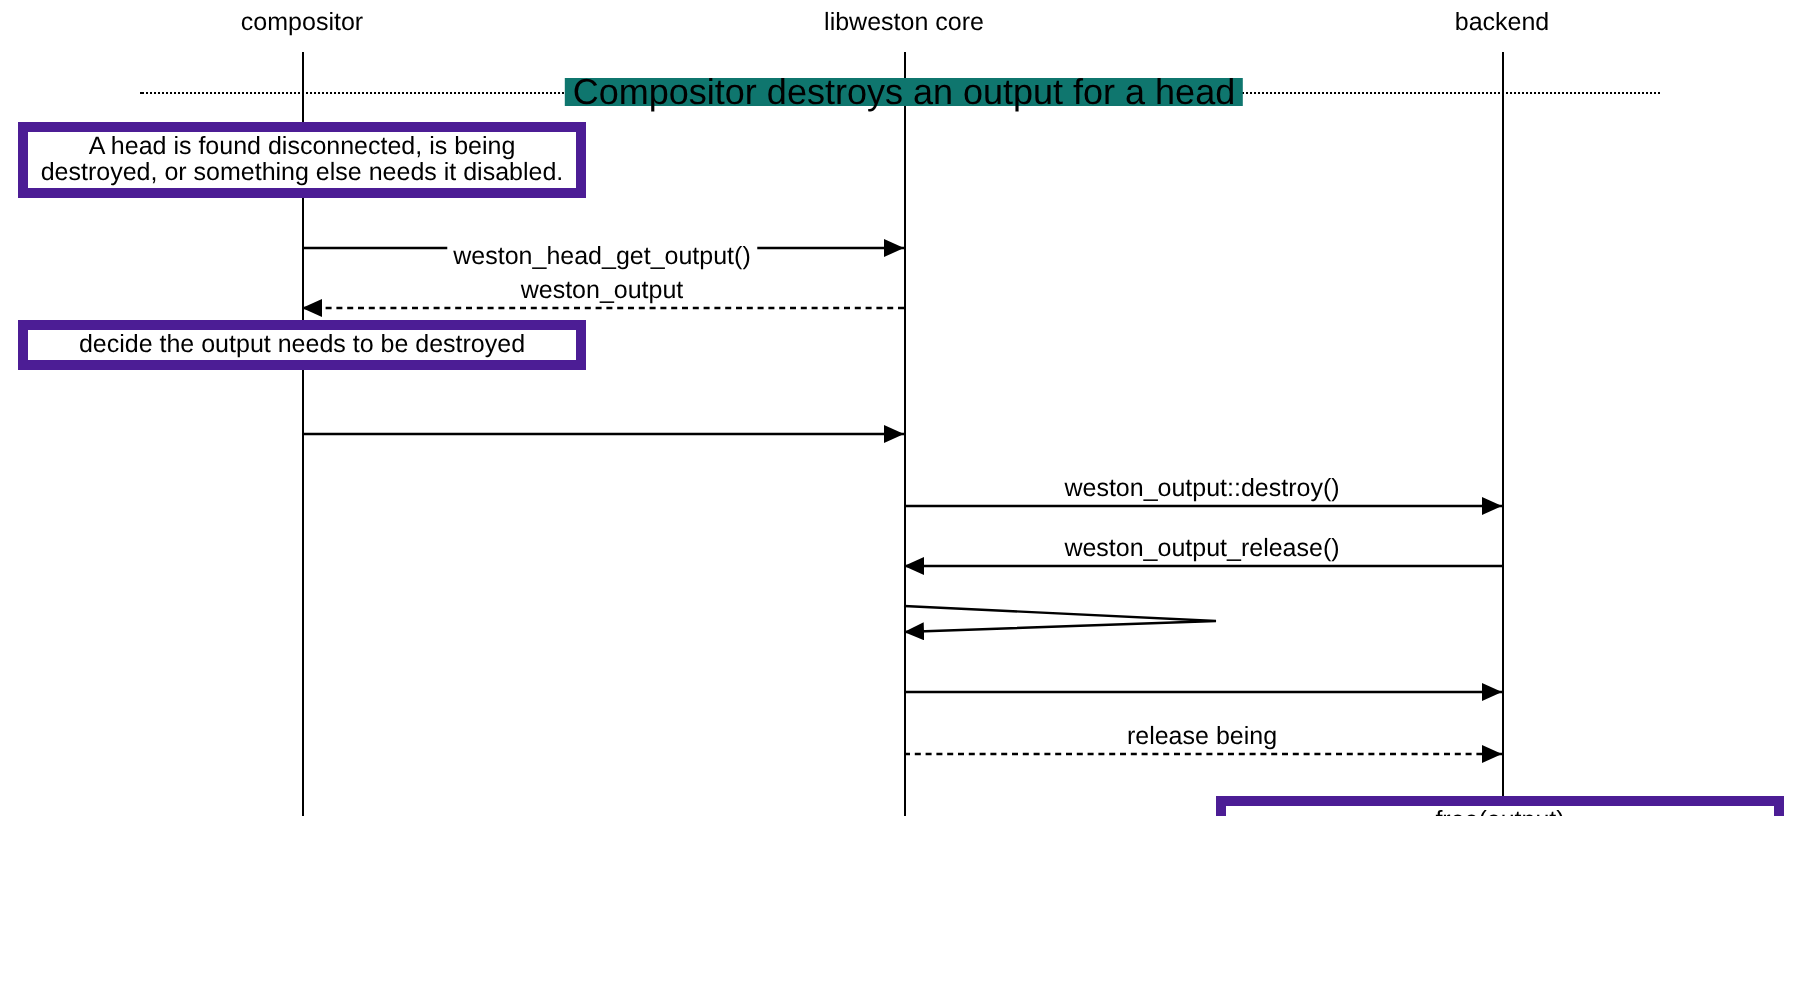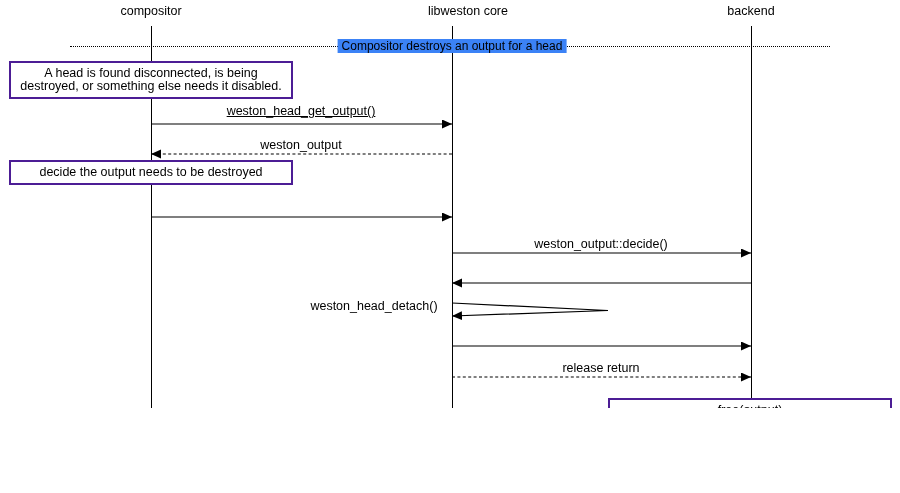--- a/index.html
+++ b/index.html
@@ -24,42 +24,42 @@
     line-height: 14px;
   }
   .lifeline {
     position: absolute;
     width: 1px;
     background: #000000;
   }
   .note-box {
     position: absolute;
     box-sizing: border-box;
-    border: 2px solid #4c1d95;
+    border: 5px solid #4c1d95;
     background: #ffffff;
     color: #000000;
     font-size: 12.5px;
     line-height: 13px;
     text-align: center;
     display: flex;
     align-items: center;
     justify-content: center;
     padding: 6px 4px;
   }
   .sep-line {
     position: absolute;
     height: 0;
     border-top: 1px dotted #000000;
   }
   .sep-text {
     position: absolute;
     transform: translateX(-50%);
-    background: #3b82f6;
+    background: #0f766e;
     padding: 0 4px;
-    font-size: 12px;
+    font-size: 18px;
     color: #000000;
     white-space: nowrap;
     line-height: 14px;
   }
   .msg-label {
     position: absolute;
     transform: translateX(-50%);
     font-size: 12.5px;
     color: #000000;
     white-space: nowrap;
@@ -75,21 +75,21 @@
     height: 493px;
     pointer-events: none;
   }
 </style>
 </head>
 <body>
 
 <div id="diagram">
 
   <div class="actor-label" style="left:151px; top:4px;">compositor</div>
-  <div class="actor-label" style="left:452px; top:4px;margin-left:16px;">libweston core</div>
+  <div class="actor-label" style="left:452px; top:4px;">libweston core</div>
   <div class="actor-label" style="left:751px; top:4px;">backend</div>
 
   <div class="lifeline" style="left:151px; top:26px; height:467px;"></div>
   <div class="lifeline" style="left:452px; top:26px; height:467px;"></div>
   <div class="lifeline" style="left:751px; top:26px; height:467px;"></div>
 
   <div class="sep-line" style="left:70px; top:46px; width:760px;"></div>
   <div class="sep-text" style="left:452px; top:39px;">Compositor destroys an output for a head</div>
 
   <div class="note-box" style="left:9px; top:61px; width:284px; height:38px;">A head is found disconnected, is being destroyed, or something else needs it disabled.</div>
@@ -120,19 +120,19 @@
 
     <line x1="452" y1="346" x2="751" y2="346" stroke="#000000" stroke-width="1.2" marker-end="url(#ah-r)"></line>
 
     <line x1="452" y1="377" x2="751" y2="377" stroke="#000000" stroke-width="1.2" stroke-dasharray="3,2.4" marker-end="url(#ah-r)"></line>
 
     <line x1="751" y1="441" x2="452" y2="441" stroke="#000000" stroke-width="1.2" stroke-dasharray="3,2.4" marker-end="url(#ah-l)"></line>
 
     <line x1="452" y1="473" x2="151" y2="473" stroke="#000000" stroke-width="1.2" stroke-dasharray="3,2.4" marker-end="url(#ah-l)"></line>
   </svg>
 
-  <div class="msg-label" style="left:301px; top:104px;text-decoration:underline;">weston_head_get_output()</div>
+  <div class="msg-label" style="left:301px; top:121px;">weston_head_get_output()</div>
   <div class="msg-label" style="left:301px; top:138px;">weston_output</div>
-  <div class="msg-label" style="left:601px; top:237px;">weston_output::decide()</div>
-  <div class="msg-label" style="left:374px; top:299px;">weston_head_detach()</div>
-  <div class="msg-label" style="left:601px; top:361px;">release return</div>
+  <div class="msg-label" style="left:601px; top:237px;">weston_output::destroy()</div>
+  <div class="msg-label" style="left:601px; top:267px;">weston_output_release()</div>
+  <div class="msg-label" style="left:601px; top:361px;">release being</div>
 
 </div>
 
 </body></html>

